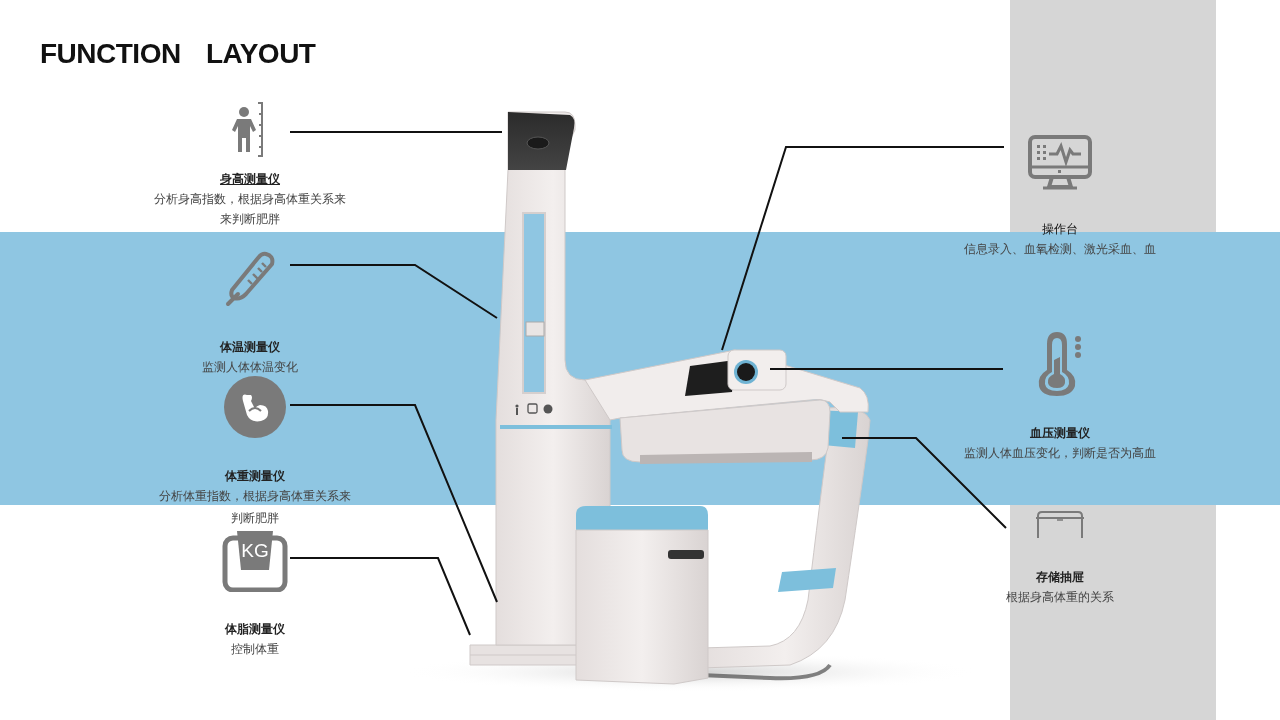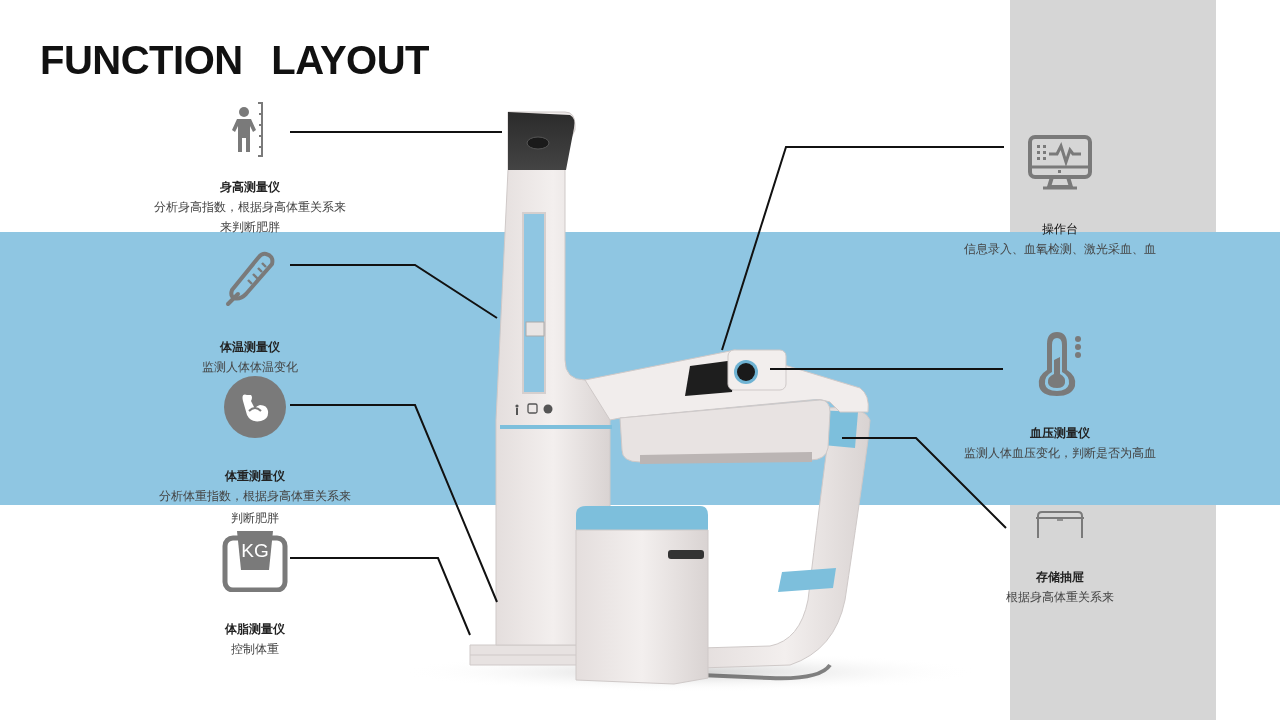--- a/index.html
+++ b/index.html
@@ -2,33 +2,33 @@
 <html><head>
 <meta charset="utf-8">
 <style>
   * { margin: 0; padding: 0; box-sizing: border-box; }
   html, body { width: 1280px; height: 720px; overflow: hidden; background: #ffffff; }
   body { position: relative; font-family: "DejaVu Sans", "Liberation Sans", sans-serif; color: #222; }
 
   .blue-band { position: absolute; left: 0; top: 232px; width: 1280px; height: 273px; background: #8fc6e2; z-index: 1; }
   .gray-col { position: absolute; left: 1010px; top: 0; width: 206px; height: 720px; background: #d6d6d6; z-index: 0; }
 
-  .title { position: absolute; left: 40px; top: 38px; font-family: "Liberation Sans", sans-serif; font-weight: bold; font-size: 40px; letter-spacing: -0.5px; color: #111; z-index: 5; word-spacing: 18px; }
+  .title { position: absolute; left: 40px; top: 38px; font-family: "Liberation Sans", sans-serif; font-weight: bold; font-size: 28px; letter-spacing: -0.5px; color: #111; z-index: 5; word-spacing: 18px; }
 
   .lines { position: absolute; left: 0; top: 0; width: 1280px; height: 720px; z-index: 4; pointer-events: none; }
 
   .machine { position: absolute; left: 0; top: 0; width: 1280px; height: 720px; z-index: 3; }
 
   .feature { position: absolute; z-index: 6; text-align: center; }
   .feature .icon { display: block; margin: 0 auto; }
   .feature .name { font-size: 12px; font-weight: bold; color: #222; margin-top: 28px; line-height: 18px; }
   .feature .desc { font-size: 12px; color: #444; line-height: 22px; }
 
   .f-height { left: 140px; top: 98px; width: 220px; }
-  .f-height .name { margin-top: 20px; }
+  .f-height .name { margin-top: 12px; text-decoration: underline; }
   .f-temp { left: 140px; top: 248px; width: 220px; }
   .f-weight { left: 140px; top: 375px; width: 230px; }
   .f-fat { left: 150px; top: 528px; width: 210px; }
   .f-console { left: 930px; top: 134px; width: 260px; }
   .f-bp { left: 930px; top: 330px; width: 260px; }
   .f-drawer { left: 960px; top: 510px; width: 200px; }
 </style>
 </head>
 <body>
 
@@ -210,14 +210,14 @@
   <div class="desc">监测人体血压变化，判断是否为高血</div>
 </div>
 
 <div class="feature f-drawer">
   <svg class="icon" width="52" height="30" viewBox="0 0 52 30">
     <path d="M4 28 L4 6 Q4 2 8 2 L44 2 Q48 2 48 6 L48 28" fill="none" stroke="#7a7a7a" stroke-width="2"></path>
     <line x1="2" y1="8" x2="50" y2="8" stroke="#7a7a7a" stroke-width="2"></line>
     <line x1="23" y1="10" x2="29" y2="10" stroke="#7a7a7a" stroke-width="1.5"></line>
   </svg>
   <div class="name">存储抽屉</div>
-  <div class="desc">根据身高体重关系来</div>
+  <div class="desc">根据身高体重的关系</div>
 </div>
 
 </body></html>

